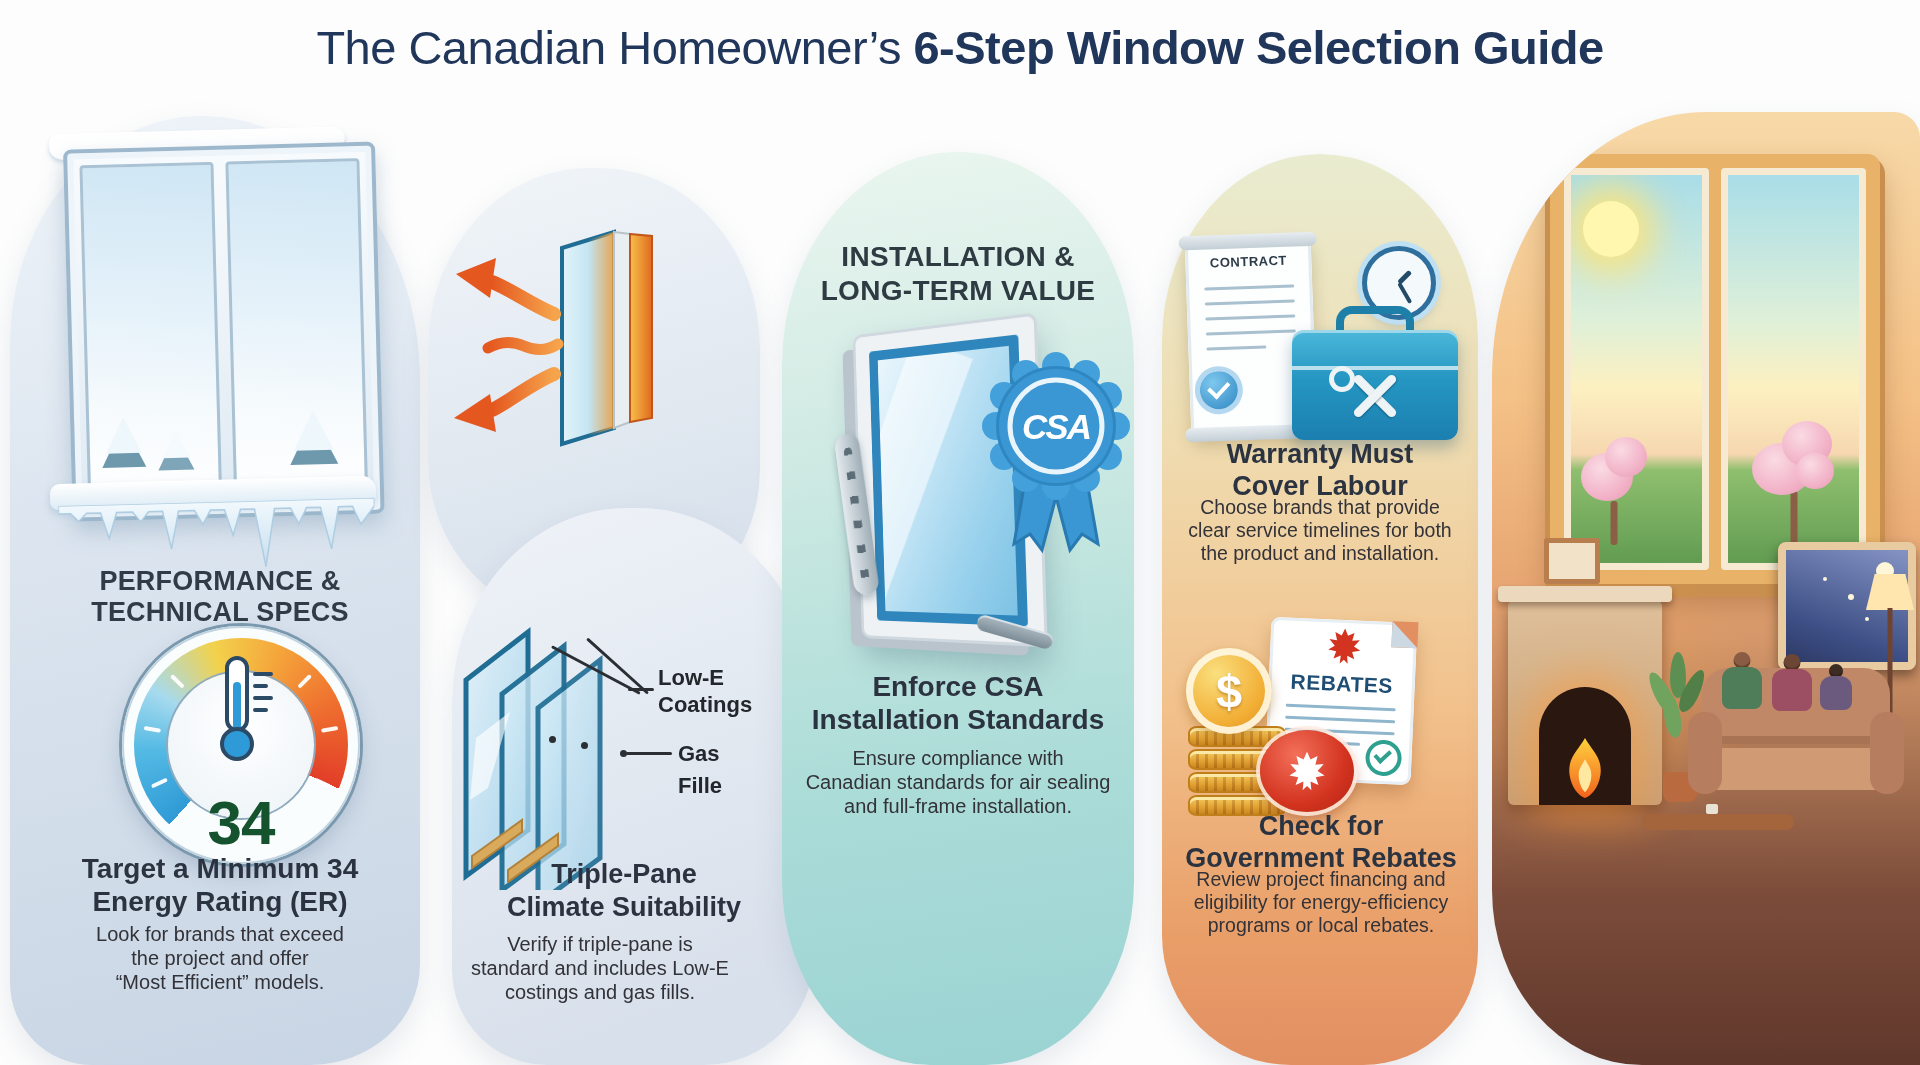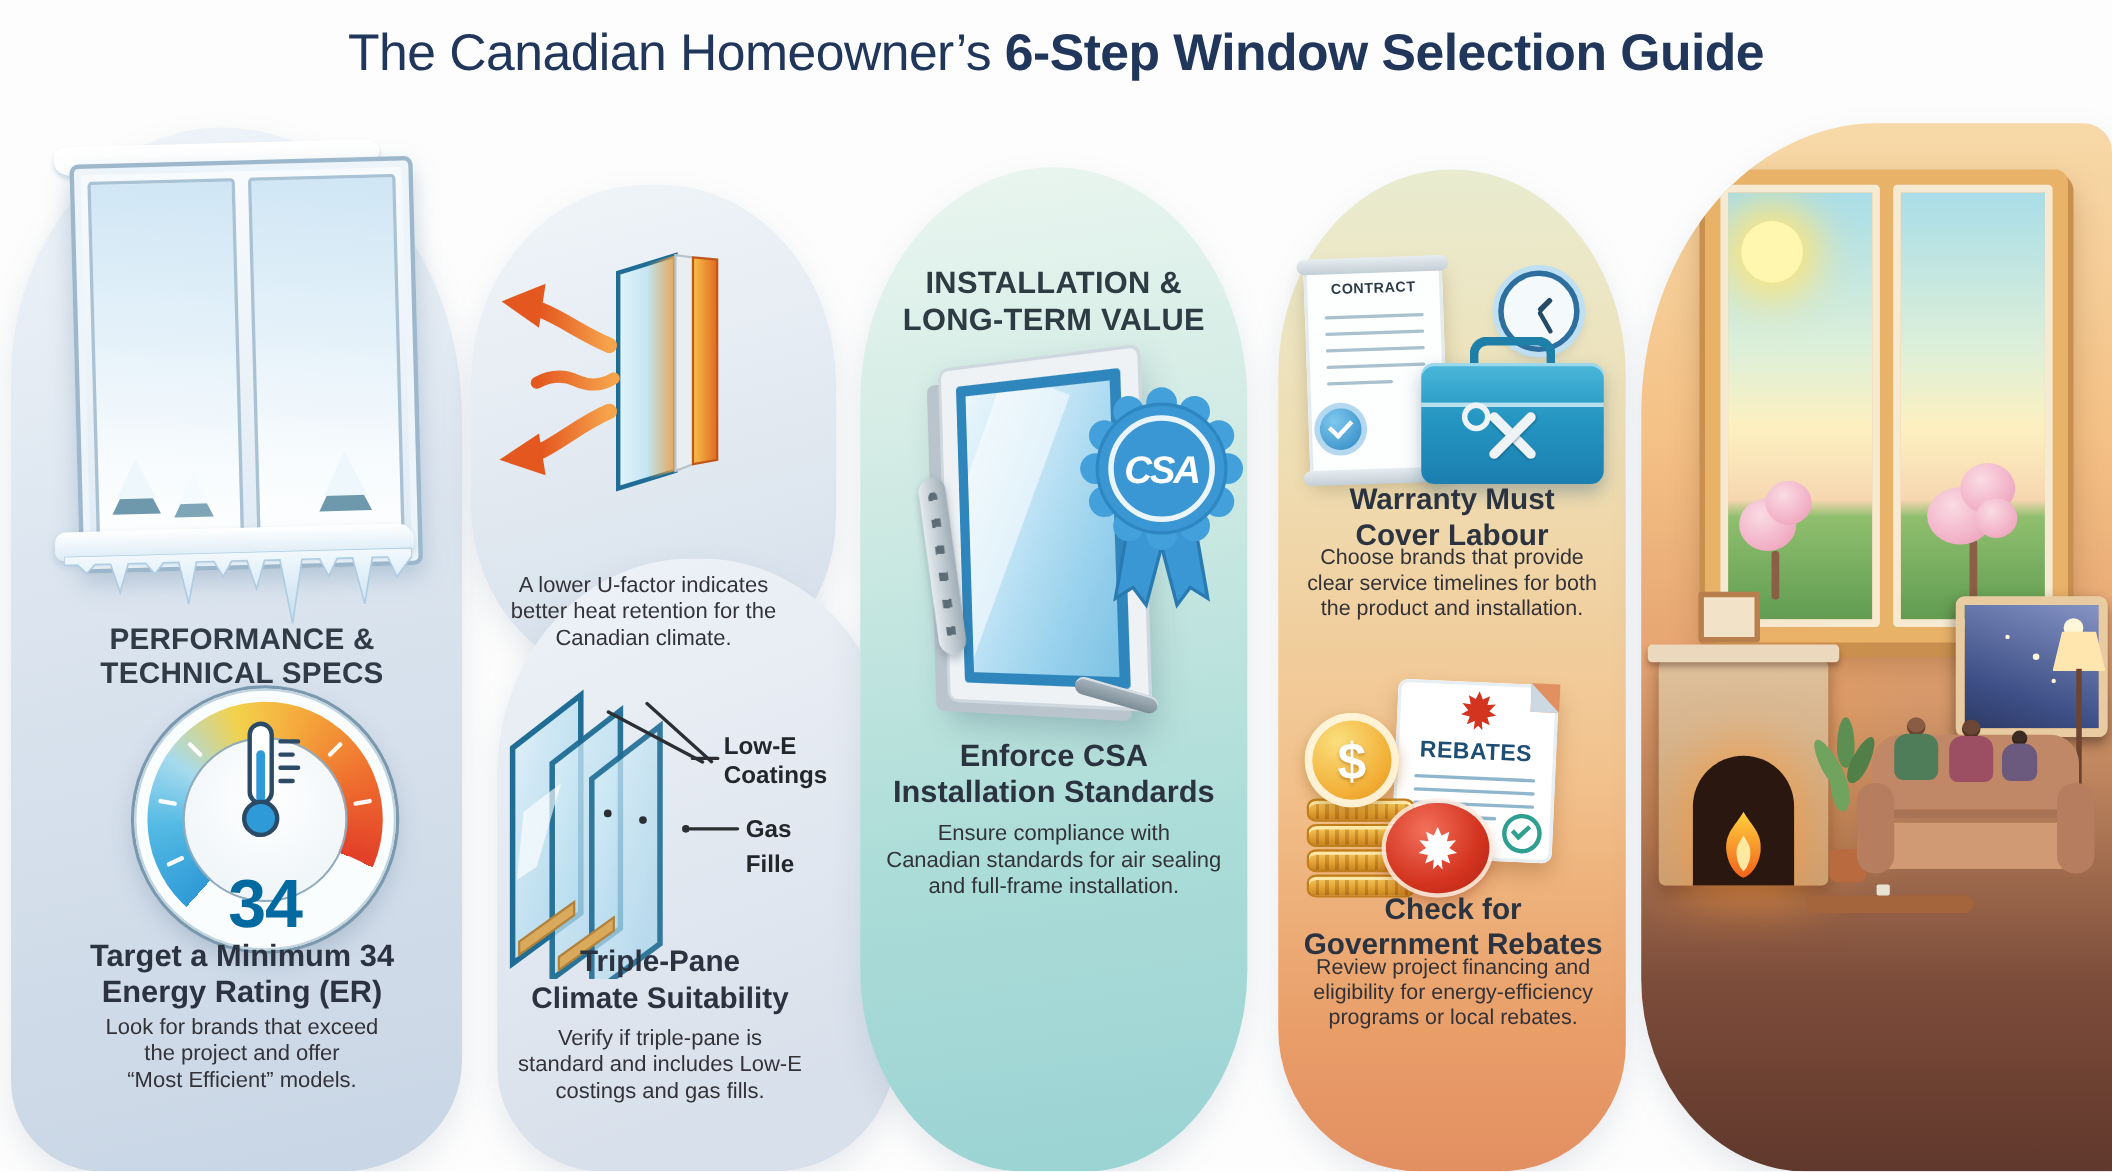--- a/index.html
+++ b/index.html
@@ -54,21 +54,21 @@
   .ww-icicles{position:absolute;left:-4px;top:374px;}
 
   
   .gauge{left:122px;top:626px;width:238px;height:238px;border-radius:50%;
     background:#fafdfe;box-shadow:0 0 0 3px #7b99ae,0 10px 22px rgba(90,115,145,.3),inset 0 0 0 2px #c2d4e0;}
   .gauge-arc{position:absolute;inset:12px;border-radius:50%;
     background:conic-gradient(from 222deg,#2f9ad6 0deg,#54bae4 45deg,#a6daee 80deg,#f2d24c 122deg,#f5a83c 158deg,#ef702f 203deg,#e23e28 252deg,rgba(0,0,0,0) 252deg);}
   .gauge-inner{position:absolute;inset:46px;border-radius:50%;background:radial-gradient(circle at 50% 38%,#ffffff 0%,#eef4f8 85%);
     box-shadow:0 0 0 2px #90abbd;}
   .gtick{position:absolute;left:50%;top:50%;width:4px;height:17px;background:rgba(255,255,255,.95);border-radius:2px;}
-  .gauge-value{position:absolute;left:0;right:0;bottom:6px;text-align:center;font-size:62px;font-weight:800;color:#0369a1;letter-spacing:-1px;}
+  .gauge-value{position:absolute;left:0;right:0;bottom:6px;text-align:center;font-size:62px;font-weight:800;color:#14532d;letter-spacing:-1px;}
   .gauge svg{position:absolute;left:50%;top:26px;transform:translateX(-50%);}
 
   
   .cline{position:absolute;height:3px;background:#2b2f33;border-radius:2px;}
   .cdot{position:absolute;width:7px;height:7px;border-radius:50%;background:#2b2f33;}
 
   
   .csa-win{left:828px;top:316px;width:300px;height:376px;}
   .win3d{position:absolute;left:16px;top:8px;width:196px;height:312px;
     transform:perspective(800px) rotateY(-24deg) rotate(-2deg);
@@ -269,23 +269,20 @@
       <polygon points="26,10 52,2 52,198 26,206" fill="url(#warmG)" opacity=".85"></polygon>
       <polygon points="52,2 68,4 68,192 52,198" fill="#e9eef1" stroke="#b9c4ca" stroke-width="2"></polygon>
       <polygon points="68,4 90,6 90,188 68,192" fill="url(#barG)" stroke="#c2561a" stroke-width="2"></polygon>
     </g>
     <path d="M116,92 C92,82 74,68 54,60" fill="none" stroke="url(#arrG)" stroke-width="14" stroke-linecap="round"></path>
     <polygon points="58,36 18,52 52,76" fill="#e4571f"></polygon>
     <path d="M120,122 q-16,10 -34,2 q-18,-8 -36,2" fill="none" stroke="url(#arrG)" stroke-width="11" stroke-linecap="round"></path>
     <path d="M116,152 C92,162 74,178 54,188" fill="none" stroke="url(#arrG)" stroke-width="14" stroke-linecap="round"></path>
     <polygon points="52,172 16,196 58,210" fill="#e4571f"></polygon>
   </svg>
-  <div class="abs body-txt ctr pre" style="left:430px;top:520px;width:310px;">A lower U-factor indicates
-better heat retention for the
-Canadian climate.</div>
 
   <svg class="abs" style="left:458px;top:618px;" width="240" height="272" viewBox="0 0 240 272">
     <defs>
         <linearGradient id="tpg" x1="0" y1="0" x2="1" y2="1">
       <stop offset="0" stop-color="rgba(225,242,250,.85)"></stop>
           <stop offset="1" stop-color="rgba(150,205,232,.7)"></stop>
         </linearGradient>
       </defs>
     <g stroke="#1f6d94" stroke-width="5" fill="url(#tpg)">
       <polygon points="8,62 70,14 70,212 8,258"></polygon>
@@ -300,21 +297,21 @@
   <div class="cline" style="left:540px;top:692px;width:100px;transform-origin:100% 50%;transform:rotate(28deg);"></div>
   <div class="cline" style="left:566px;top:692px;width:82px;transform-origin:100% 50%;transform:rotate(42deg);"></div>
   <div class="cdot" style="left:549px;top:736px;"></div>
   <div class="cdot" style="left:581px;top:742px;"></div>
   <div class="cline" style="left:626px;top:752px;width:46px;"></div>
   <div class="cdot" style="left:620px;top:750px;"></div>
   <div class="abs callout pre" style="left:658px;top:664px;width:120px;">Low-E
 Coatings</div>
   <div class="abs callout pre" style="left:678px;top:738px;width:90px;line-height:32px;">Gas
 Fille</div>
-  <div class="abs ctr pre" style="left:440px;top:858px;width:320px;font-size:27px;font-weight:800;line-height:33px;color:#2c3340;">Triple-Pane
+  <div class="abs ctr pre" style="left:464px;top:858px;width:320px;font-size:27px;font-weight:800;line-height:33px;color:#2c3340;">Triple-Pane
 Climate Suitability</div>
   <div class="abs body-txt ctr pre" style="left:440px;top:932px;width:320px;">Verify if triple-pane is
 standard and includes Low-E
 costings and gas fills.</div>
 
   <div class="abs csa-win">
     <div class="win3d">
       <div class="win-glass"></div>
       <div class="hinge"></div>
     </div>

